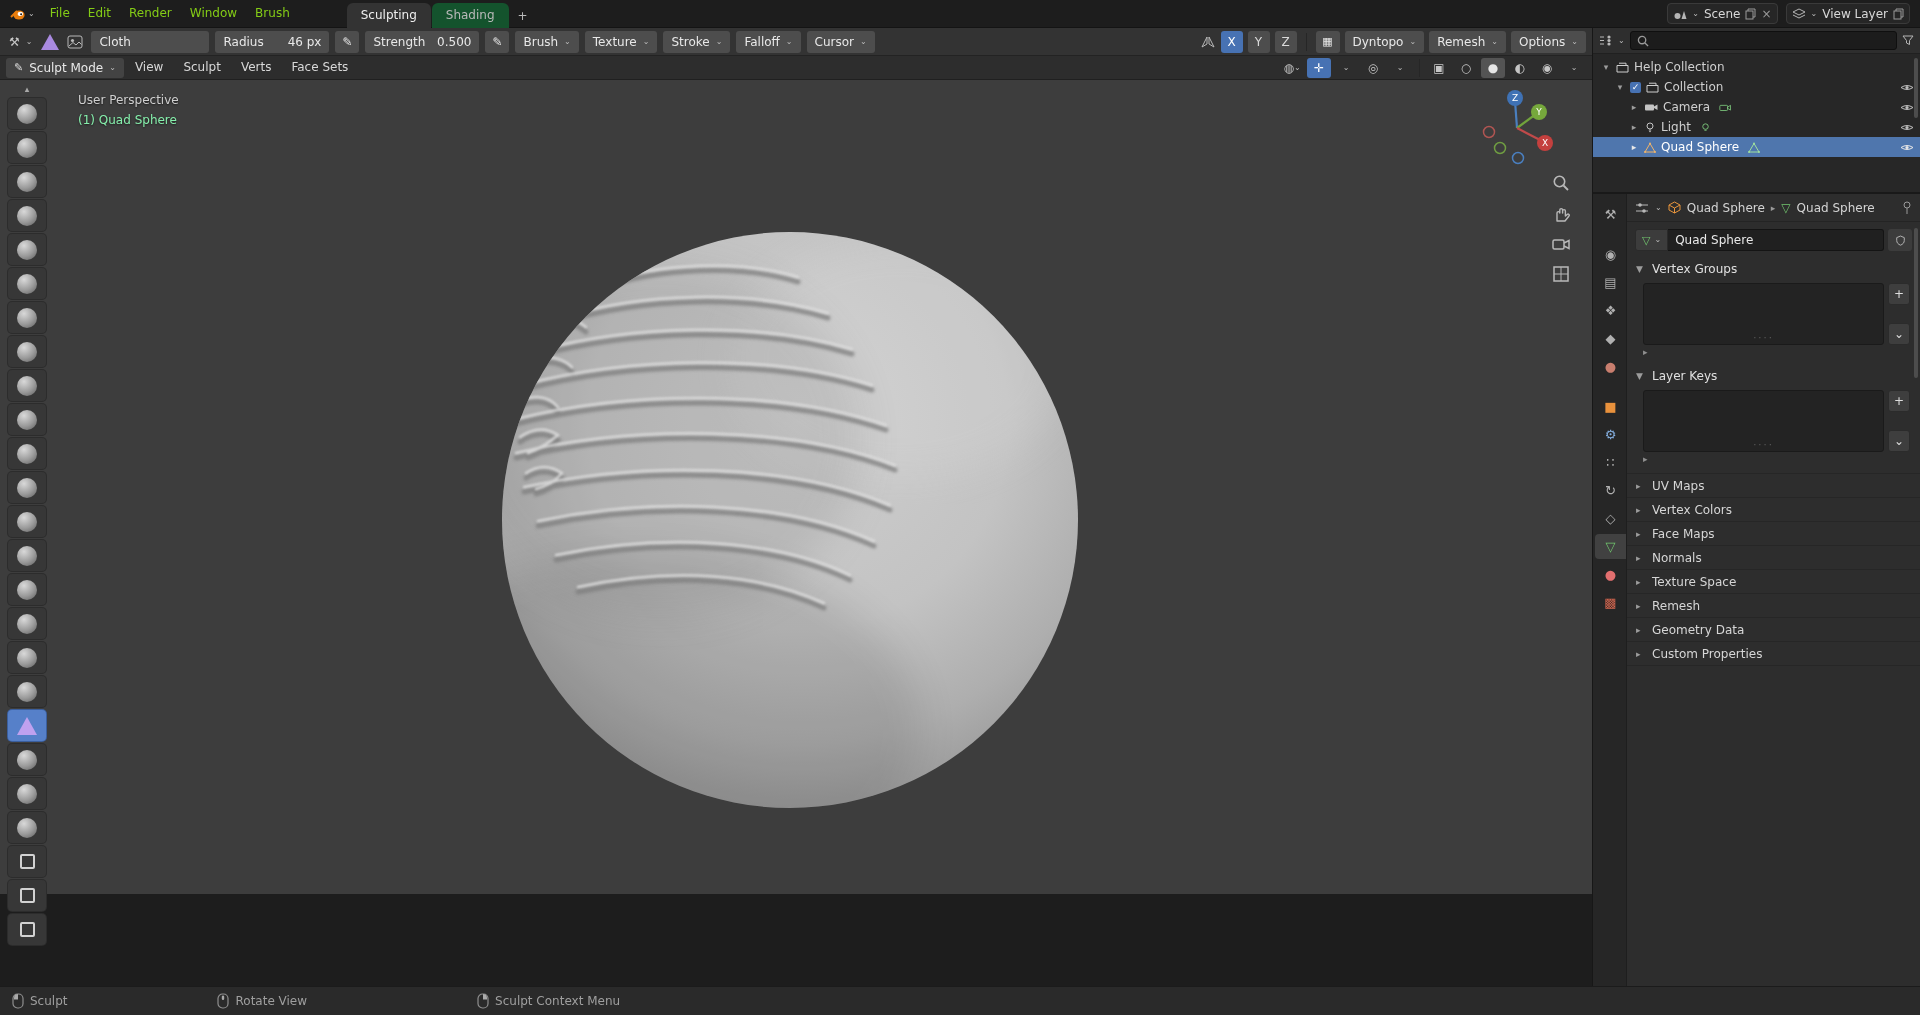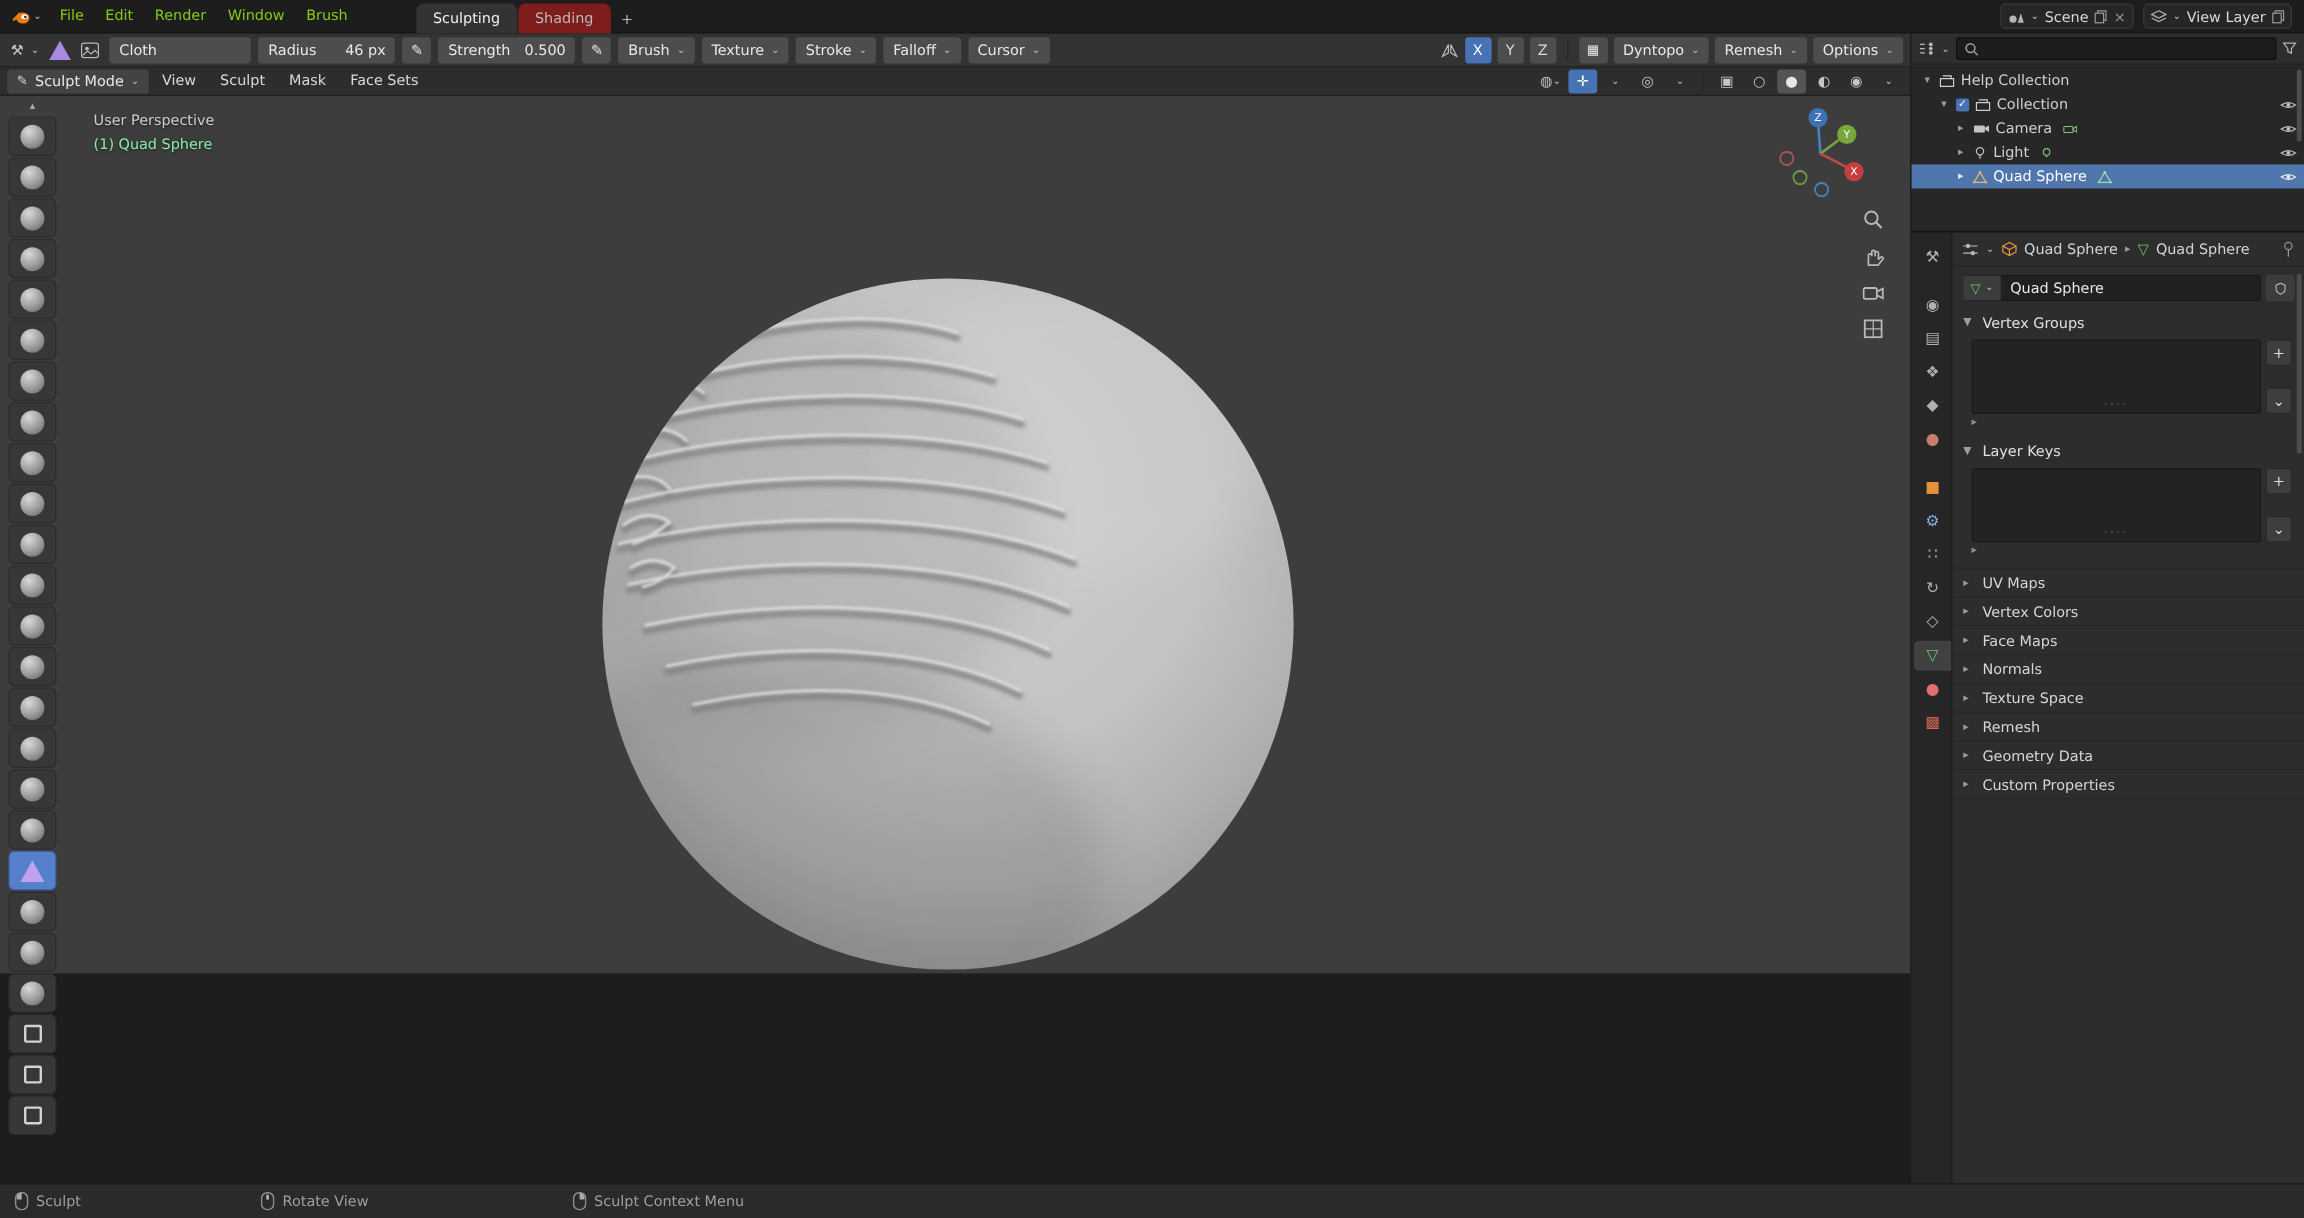--- a/index.html
+++ b/index.html
@@ -5,21 +5,21 @@
   *{margin:0;padding:0;box-sizing:border-box;user-select:none}
   html,body{width:1920px;height:1015px;overflow:hidden;background:#111;
     font-family:"DejaVu Sans","Liberation Sans",sans-serif;font-size:12px;color:#d4d4d4}
   #root{position:relative;width:1920px;height:1015px;background:#1d1d1d}
 
   
   #topbar{position:absolute;top:0;left:0;right:0;height:28px;background:#1d1d1d;display:flex;align-items:center;border-bottom:1px solid #141414}
   .logo-wrap{display:flex;align-items:center;padding:0 6px 0 8px;gap:2px}
   .menu{padding:0 9px;line-height:27px;color:#84cc16;cursor:default}
   .wtabs{display:flex;align-items:flex-end;height:28px;margin-left:48px}
-  .wtab{padding:5px 14px 6px 14px;background:#7f1d1d;border-radius:6px 6px 0 0;color:#b9b9b9;margin-right:1px}
+  .wtab{padding:5px 14px 6px 14px;background:#14532d;border-radius:6px 6px 0 0;color:#b9b9b9;margin-right:1px}
   .wtab.active{background:#333333;color:#efefef}
   .wtab-add{padding:5px 8px;color:#b9b9b9}
   .tb-right{margin-left:auto;display:flex;align-items:center;gap:8px;padding-right:10px}
   .datablock{display:flex;align-items:center;height:21px;background:#262626;border:1px solid #3a3a3a;border-radius:4px;padding:0 5px;gap:5px}
   .db-label{color:#d8d8d8}
   .chev{font-size:8px;color:#bdbdbd;line-height:1}
   .mini-icon{display:flex;align-items:center;justify-content:center}
 
   
   #toolsettings{position:absolute;top:28px;left:0;width:1592px;height:28px;background:#333333;display:flex;align-items:center;gap:6px;padding:0 6px;border-bottom:1px solid #232323}
@@ -36,21 +36,21 @@
   
   #vpheader{position:absolute;top:56px;left:0;width:1592px;height:24px;background:#2d2d2d;display:flex;align-items:center;padding:0 6px;gap:2px;border-bottom:1px solid #202020}
   .mode-btn{height:20px;background:#434343;border-radius:3px;display:flex;align-items:center;gap:6px;padding:0 8px;color:#e8e8e8}
   .hmenu{padding:0 9px;line-height:23px;color:#d8d8d8}
   .vph-right{margin-left:auto;display:flex;align-items:center;gap:3px}
   .hicon{width:24px;height:20px;display:flex;align-items:center;justify-content:center;border-radius:3px;color:#c6c6c6;font-size:12px}
   .hicon.on{background:#4772b3;color:#fff}
   .hicon.selbg{background:#545454}
 
   
-  #viewport{position:absolute;top:80px;left:0;width:1592px;height:731px;background:#3d3d3d;overflow:hidden}
+  #viewport{position:absolute;top:80px;left:0;width:1592px;height:814px;background:#3d3d3d;overflow:hidden}
   #scene-svg{position:absolute;inset:0}
   .vp-overlay{position:absolute;left:78px;top:10px;color:#cfcfcf;text-shadow:0 1px 2px rgba(0,0,0,.55);line-height:20px}
   .navgiz{position:absolute;top:4px;right:32px;width:86px;height:86px}
   .vpicons{position:absolute;top:94px;right:22px;display:flex;flex-direction:column;gap:13px;align-items:center;opacity:.9}
 
   
   #brushbar{position:absolute;top:84px;left:5px;width:44px;display:flex;flex-direction:column;align-items:center}
   .scrollhint{color:#a8a8a8;font-size:9px;height:12px;line-height:10px}
   .brushes{display:flex;flex-direction:column;gap:3px;margin-top:2px}
   .brush{width:38px;height:31px;border-radius:4px;background:#373737;display:flex;align-items:center;justify-content:center;box-shadow:0 0 0 1px #2c2c2c}
@@ -251,21 +251,21 @@
   </div>
 
   <div id="vpheader">
     <div class="mode-btn">
       <span style="color:#d8d8d8;font-size:11px">✎</span>
       <span>Sculpt Mode</span>
       <span class="chev">⌄</span>
     </div>
     <div class="hmenu">View</div>
     <div class="hmenu">Sculpt</div>
-    <div class="hmenu">Mask</div>
+    <div class="hmenu">Verts</div>
     <div class="hmenu">Face Sets</div>
     <div class="vph-right">
       <div class="hicon">
           <span>◍</span>
           <span class="chev">⌄</span>
         </div>
       <div class="hicon on">
           <span>✛</span>
         </div>
       <div class="hicon">

